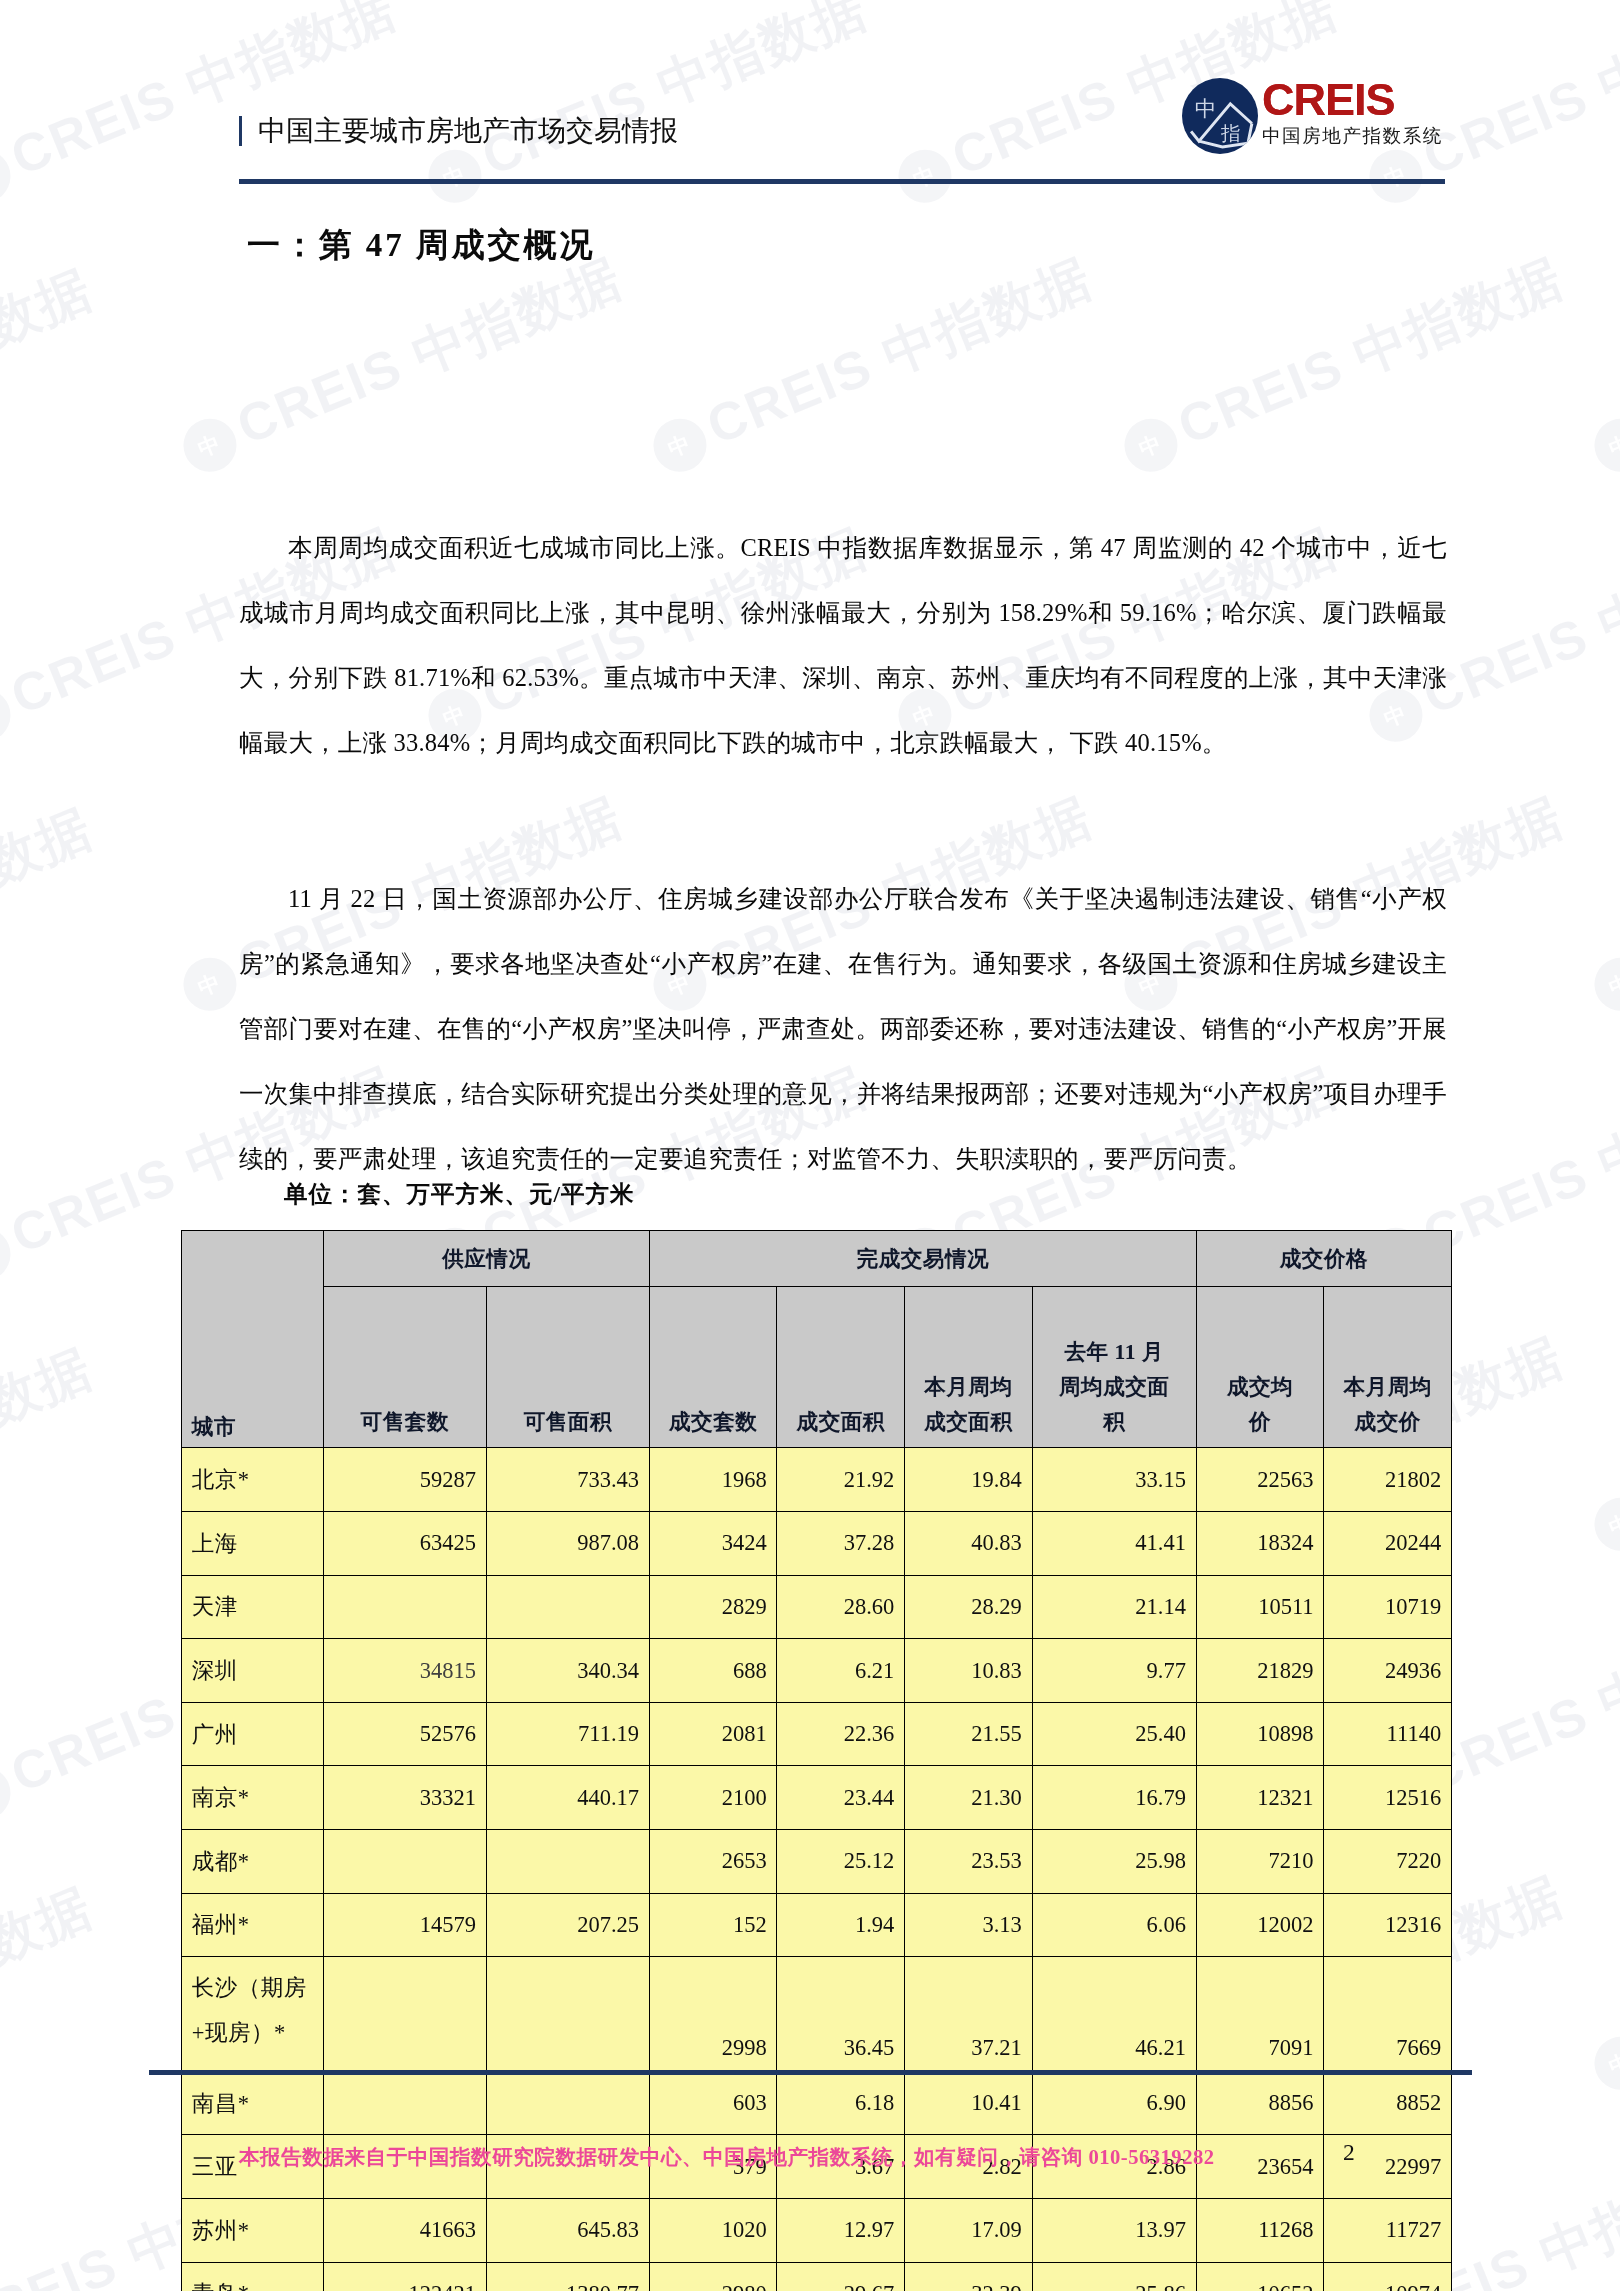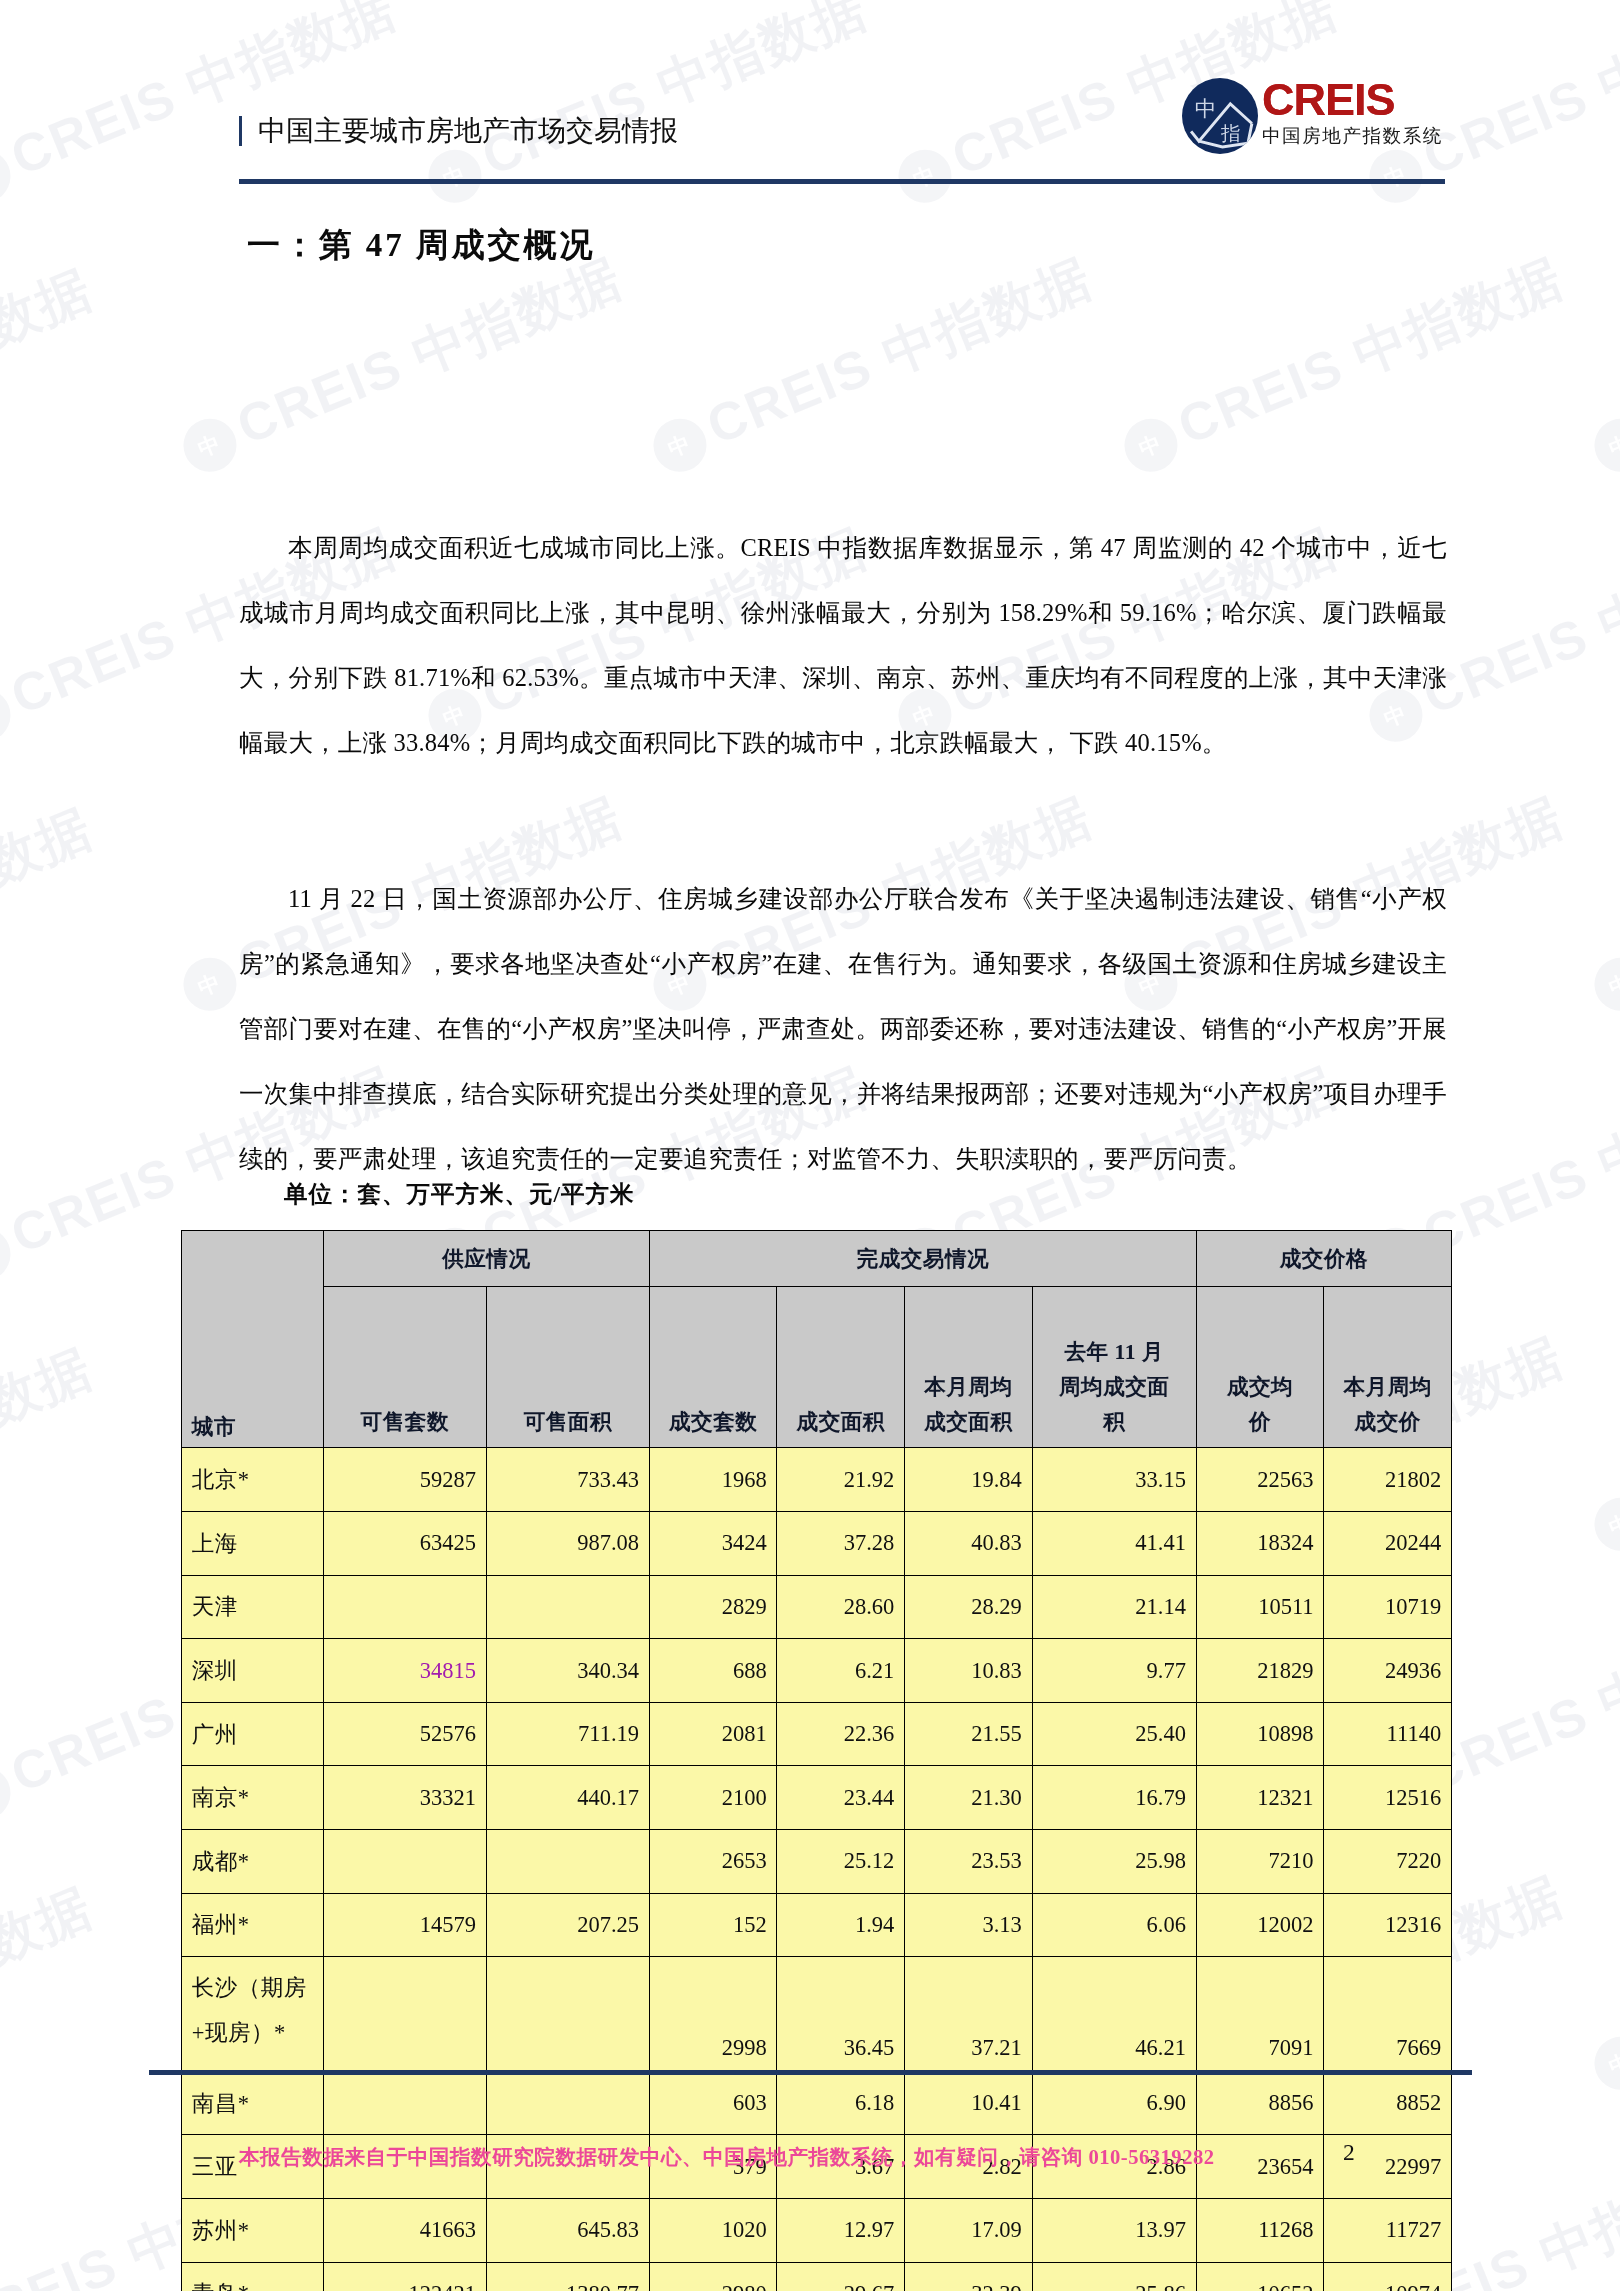--- a/index.html
+++ b/index.html
@@ -216,21 +216,21 @@
   td{
     background:#fbf8a8;
     font-size:22.5px;
     color:#101010;
     padding:9.8px 9.8px;
     height:43px;
     font-family:"Liberation Serif","DejaVu Serif",serif;
   }
   td.city{ text-align:left; letter-spacing:0.5px; }
   td.num{ text-align:right; }
-  td.faded{ color:#a21caf; }
+  td.faded{ color:#404040; }
   tr.tall td{ height:94px; }
   td.city-2line{ line-height:45px; vertical-align:top; padding-top:7.8px;}
 
   
   col.c-city{width:140px;}
   col.c-n{width:161px;}
   col.c-m{width:162px;}
   col.c-s{width:126px;}
 
   

